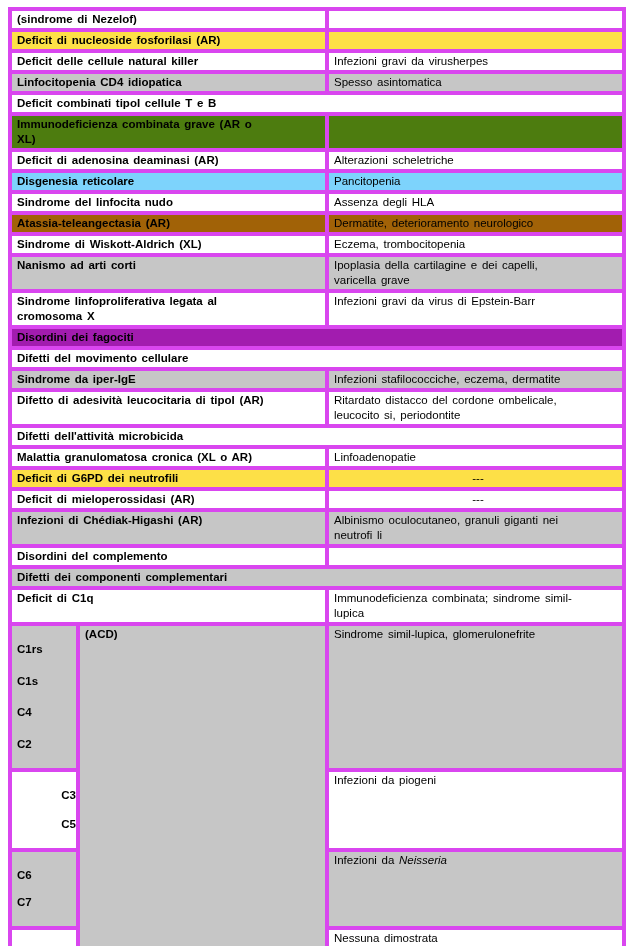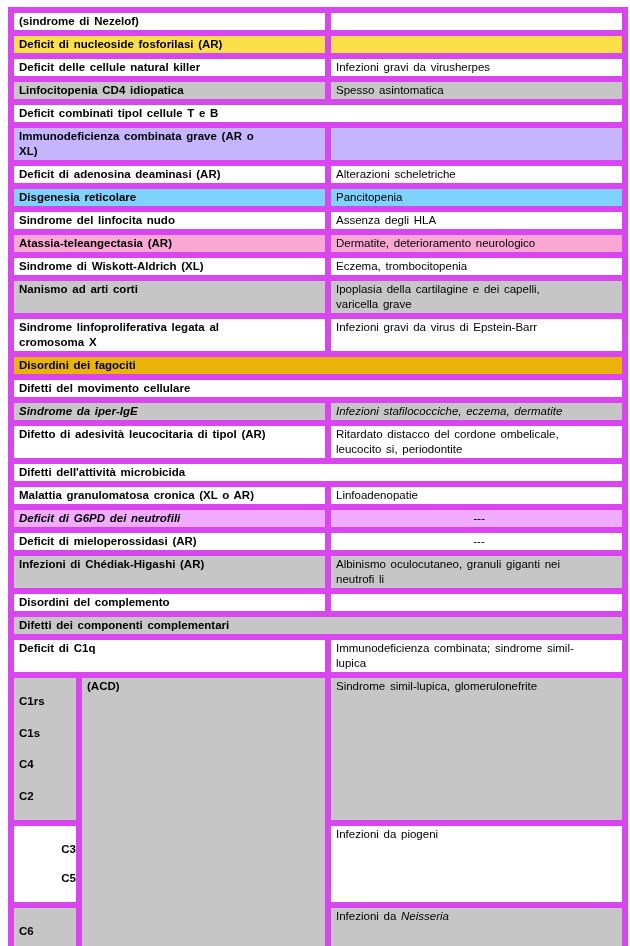--- a/index.html
+++ b/index.html
@@ -13,21 +13,21 @@
   }
   .wrap {
     padding: 7px 8px 0 8px;
   }
   table.idt {
     border-collapse: collapse;
     table-layout: fixed;
     width: 614px;
   }
   table.idt td {
-    border: 6px solid #d946ef;
+    border: 4px solid #d946ef;
     vertical-align: top;
     padding: 1px 0 1px 5px;
     font-size: 11.5px;
     line-height: 15px;
     white-space: pre-line;
     overflow: hidden;
     word-spacing: 1.5px;
   }
   td.cond { font-weight: bold; }
   td.feat { font-weight: normal; }
@@ -82,78 +82,78 @@
       <td class="cond" colspan="2">Deficit delle cellule natural killer</td>
       <td class="feat">Infezioni gravi da virusherpes</td>
     </tr>
     <tr class="h17 gray" style="background: rgb(198, 198, 198);">
       <td class="cond" colspan="2">Linfocitopenia CD4 idiopatica</td>
       <td class="feat">Spesso asintomatica</td>
     </tr>
     <tr class="h17">
       <td class="cond" colspan="3">Deficit combinati tipoI cellule T e B</td>
     </tr>
-    <tr class="h34 gray" style="background: #c4b5fd;">
+    <tr class="h34 gray" style="background: #4d7c0f;">
       <td class="cond" colspan="2">Immunodeficienza combinata grave (AR o
 XL)</td>
       <td class="feat"></td>
     </tr>
     <tr class="h17">
       <td class="cond" colspan="2">Deficit di adenosina deaminasi (AR)</td>
       <td class="feat">Alterazioni scheletriche</td>
     </tr>
     <tr class="h17 gray" style="background: #7dd3fc;">
       <td class="cond" colspan="2">Disgenesia reticolare</td>
       <td class="feat">Pancitopenia</td>
     </tr>
     <tr class="h17">
       <td class="cond" colspan="2">Sindrome del linfocita nudo</td>
       <td class="feat">Assenza degli HLA</td>
     </tr>
-    <tr class="h17 gray" style="background: #f9a8d4;">
+    <tr class="h17 gray" style="background: #a16207;">
       <td class="cond" colspan="2">Atassia-teleangectasia (AR)</td>
       <td class="feat">Dermatite, deterioramento neurologico</td>
     </tr>
     <tr class="h17">
       <td class="cond" colspan="2">Sindrome di Wiskott-Aldrich (XL)</td>
       <td class="feat">Eczema, trombocitopenia</td>
     </tr>
     <tr class="h34 gray" style="background: rgb(198, 198, 198);">
       <td class="cond" colspan="2">Nanismo ad arti corti</td>
       <td class="feat">Ipoplasia della cartilagine e dei capelli,
 varicella grave</td>
     </tr>
     <tr class="h34">
       <td class="cond" colspan="2">Sindrome linfoproliferativa legata al
 cromosoma X</td>
       <td class="feat">Infezioni gravi da virus di Epstein-Barr</td>
     </tr>
-    <tr class="h17 gray" style="background: #eab308;">
+    <tr class="h17 gray" style="background: #a21caf;">
       <td class="cond" colspan="3">Disordini dei fagociti</td>
     </tr>
     <tr class="h17">
       <td class="cond" colspan="3">Difetti del movimento cellulare</td>
     </tr>
-    <tr class="h17 gray" style="background: rgb(198, 198, 198); font-style: italic;">
+    <tr class="h17 gray" style="background: rgb(198, 198, 198);">
       <td class="cond" colspan="2">Sindrome da iper-IgE</td>
       <td class="feat">Infezioni stafilococciche, eczema, dermatite</td>
     </tr>
     <tr class="h34">
       <td class="cond" colspan="2">Difetto di adesività leucocitaria di tipoI (AR)</td>
       <td class="feat">Ritardato distacco del cordone ombelicale,
 leucocito si, periodontite</td>
     </tr>
     <tr class="h17">
       <td class="cond" colspan="3">Difetti dell'attività microbicida</td>
     </tr>
     <tr class="h17">
       <td class="cond" colspan="2">Malattia granulomatosa cronica (XL o AR)</td>
       <td class="feat">Linfoadenopatie</td>
     </tr>
-    <tr class="h17 gray" style="background: #f0abfc; font-style: italic;">
+    <tr class="h17 gray" style="background: #fde047;">
       <td class="cond" colspan="2">Deficit di G6PD dei neutrofili</td>
       <td class="feat center">---</td>
     </tr>
     <tr class="h17">
       <td class="cond" colspan="2">Deficit di mieloperossidasi (AR)</td>
       <td class="feat center">---</td>
     </tr>
     <tr class="h34 gray" style="background: rgb(198, 198, 198);">
       <td class="cond" colspan="2">Infezioni di Chédiak-Higashi (AR)</td>
       <td class="feat">Albinismo oculocutaneo, granuli giganti nei

